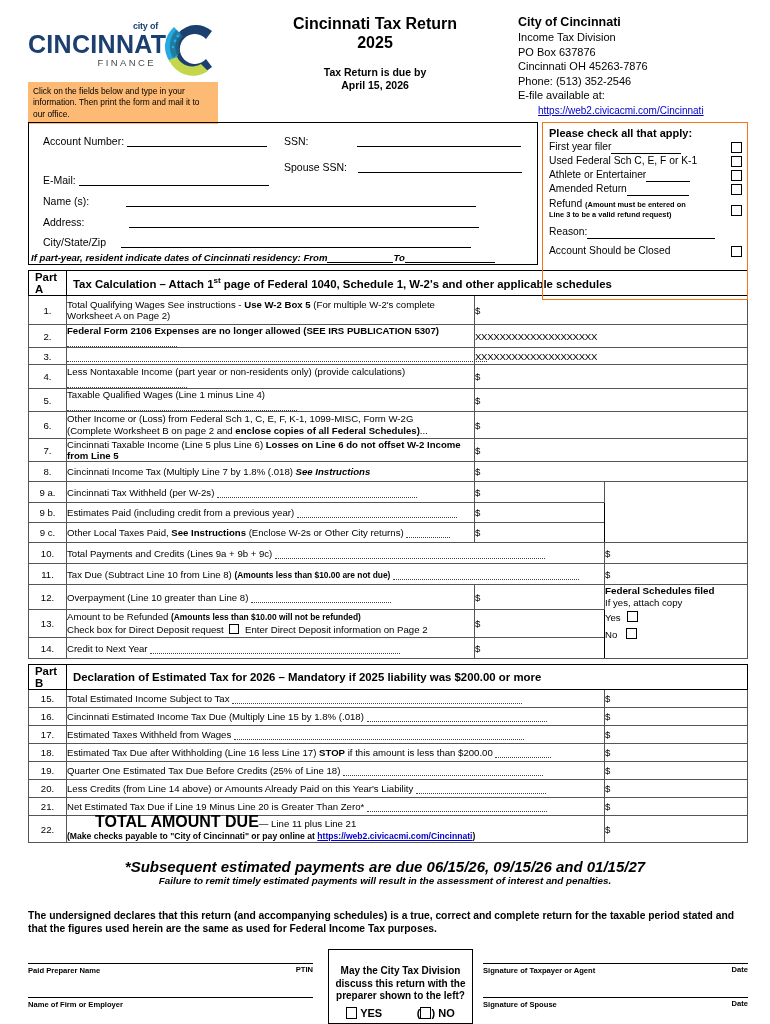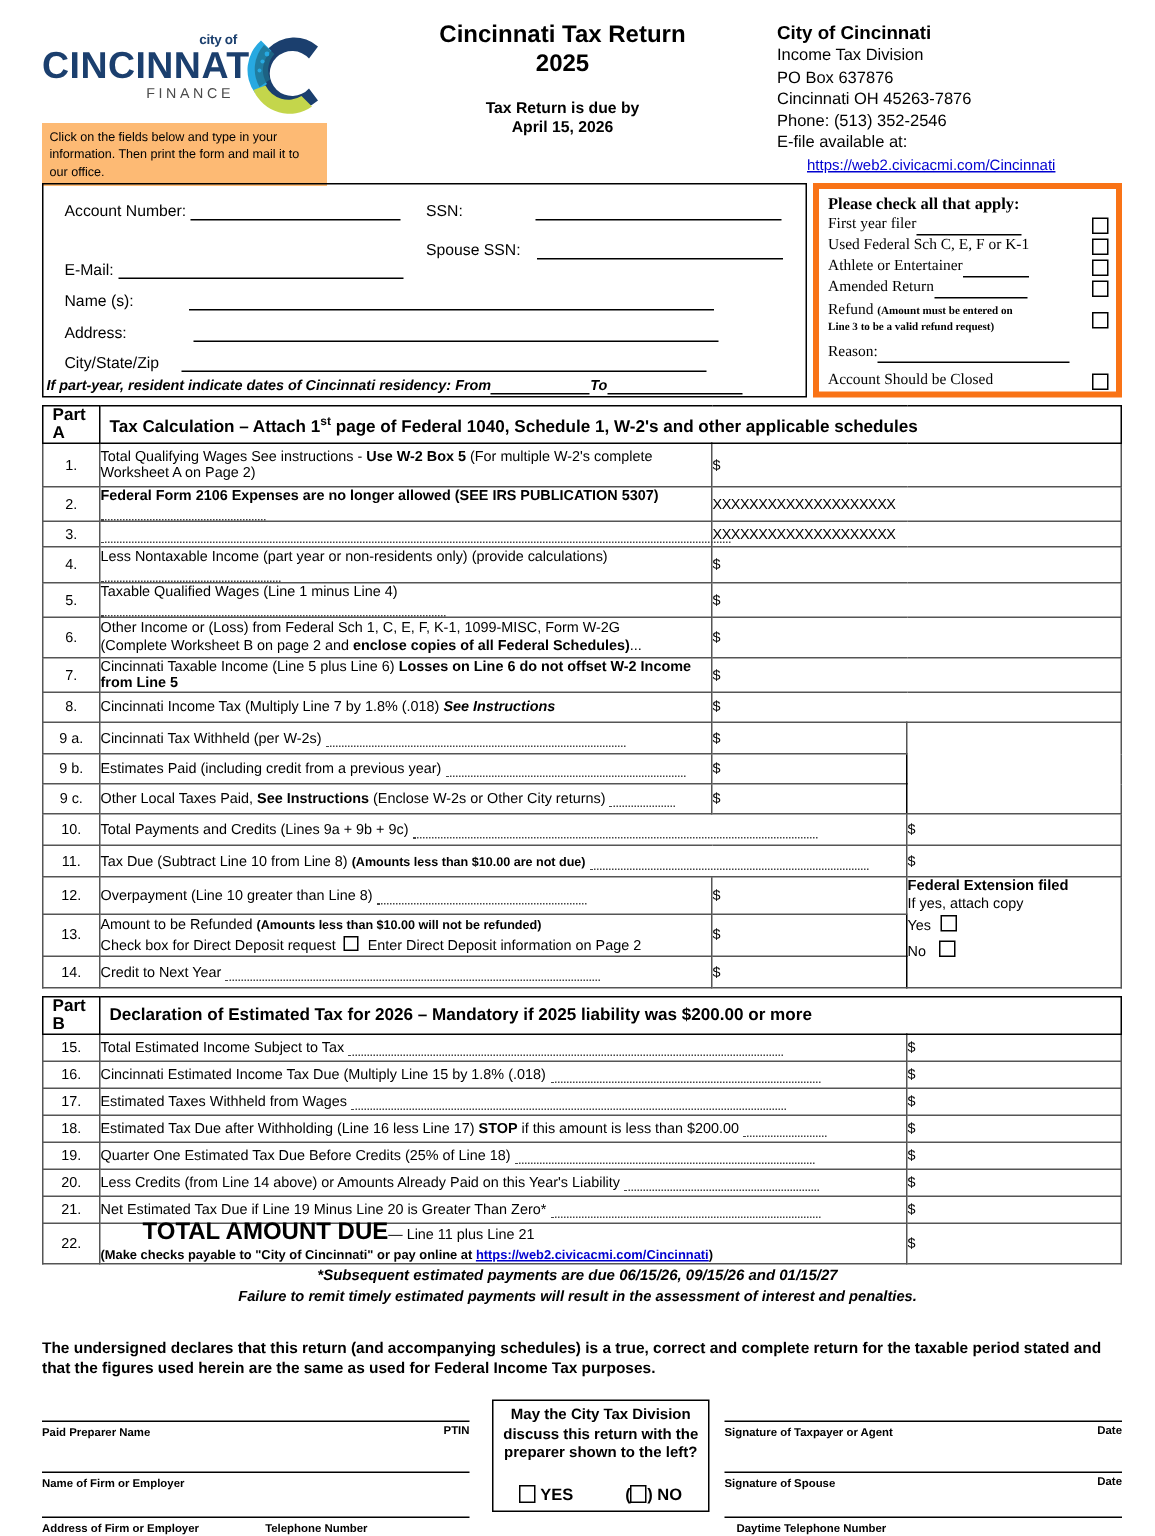--- a/index.html
+++ b/index.html
@@ -164,26 +164,25 @@
     font-weight: bold;
     font-style: italic;
     white-space: nowrap;
   }
 
   .info-right {
     position: absolute;
     left: 514px;
     top: 0;
     width: 206px;
-    height: 143px;
-    border: 4px solid #f97316;
+    height: 178px;
+    border: 1px solid #f97316;
     box-sizing: border-box;
     padding: 3px 5px 0 6px;
     font-size: 10.3px;
-    font-family: Liberation Serif, serif;
   }
   .chk-title {
     font-weight: bold;
     font-size: 11px;
     line-height: 14px;
   }
   .chk-line {
     position: relative;
     line-height: 14px;
     white-space: nowrap;
@@ -272,24 +271,24 @@
     width: 10px;
     height: 10px;
     border: 1.5px solid #000;
     box-sizing: border-box;
     vertical-align: -1px;
     margin: 0 3px;
   }
 
   .sub-note {
     text-align: center;
-    font-size: 10px;
+    font-size: 15px;
     font-weight: bold;
     font-style: italic;
-    margin-top: 0;
+    margin-top: 16px;
     line-height: 15px;
   }
   .sub-note2 {
     text-align: center;
     font-size: 9.8px;
     font-weight: bold;
     font-style: italic;
     line-height: 13px;
   }
   .declare {
@@ -326,21 +325,21 @@
     left: 300px;
     top: 0px;
     width: 145px;
     height: 75px;
     border: 1.5px solid #000;
     box-sizing: border-box;
     text-align: center;
     font-size: 10px;
     font-weight: bold;
     line-height: 12.5px;
-    padding-top: 4px;
+    padding-top: 15px;
   }
   .discuss-opts {
     position: absolute;
     bottom: 4px;
     left: 0;
     right: 0;
     display: flex;
     justify-content: space-around;
     align-items: center;
     font-size: 11px;
@@ -611,21 +610,21 @@
     </tr>
 
     <tr style="height:25px;">
       <td class="c-num">12.</td>
       <td class="c-desc">
         <span>Overpayment (Line 10 greater than Line 8)</span>
         <span class="dotted" style="width:140px;"></span>
       </td>
       <td class="dollar">$</td>
       <td rowspan="3" class="fed-ext" style="border-left:1.4px solid #000; vertical-align:top;">
-        <div class="ttl">Federal Extension filed</div>
+        <div class="ttl">Federal Schedules filed</div>
         <div>If yes, attach copy</div>
         <div class="yn">
           <span>Yes</span><span class="ynbox"></span>
         </div>
         <div class="yn">
           <span>No</span><span class="ynbox" style="margin-left:9px;"></span>
         </div>
       </td>
     </tr>
 

